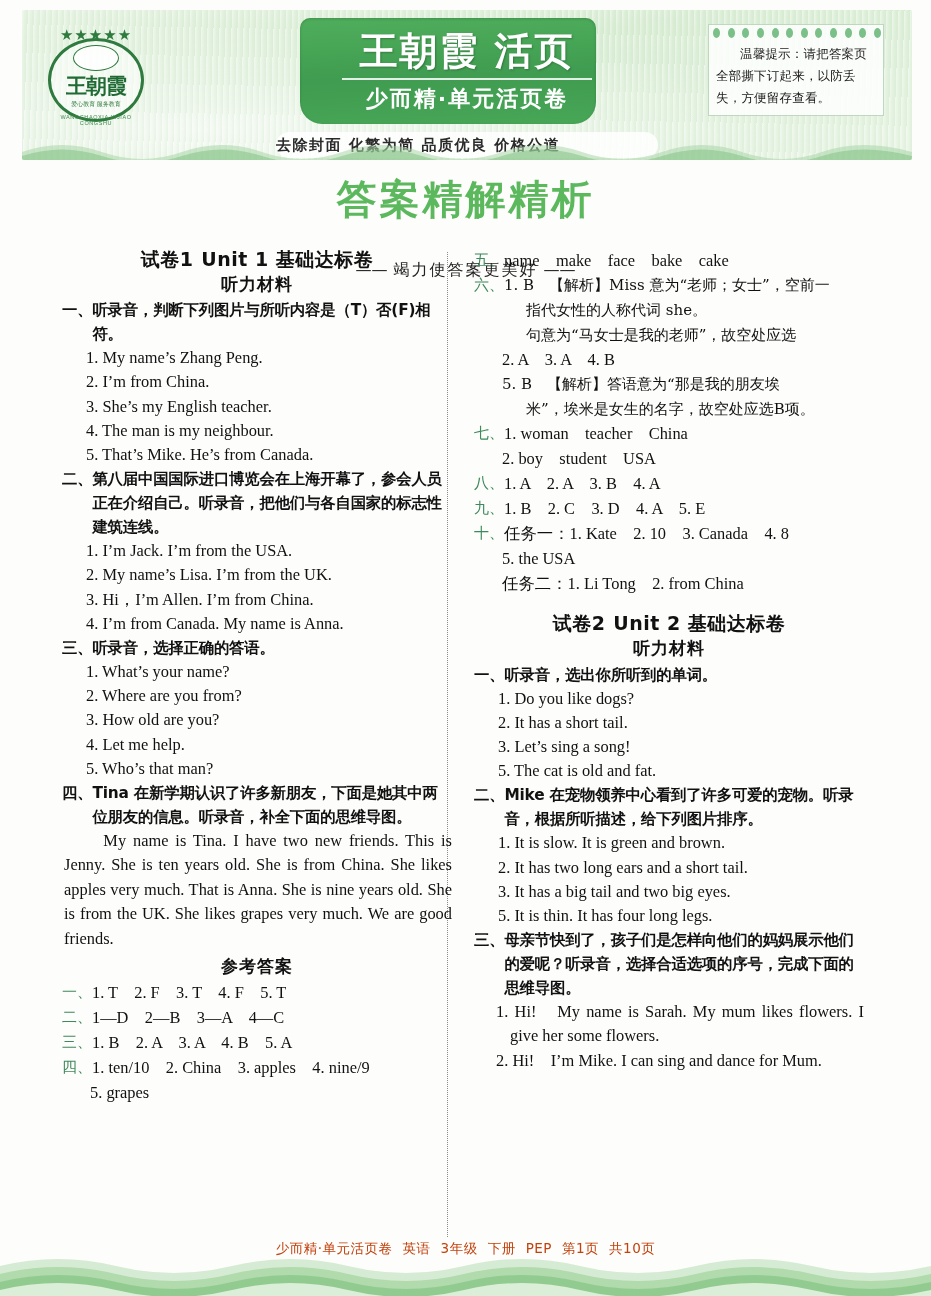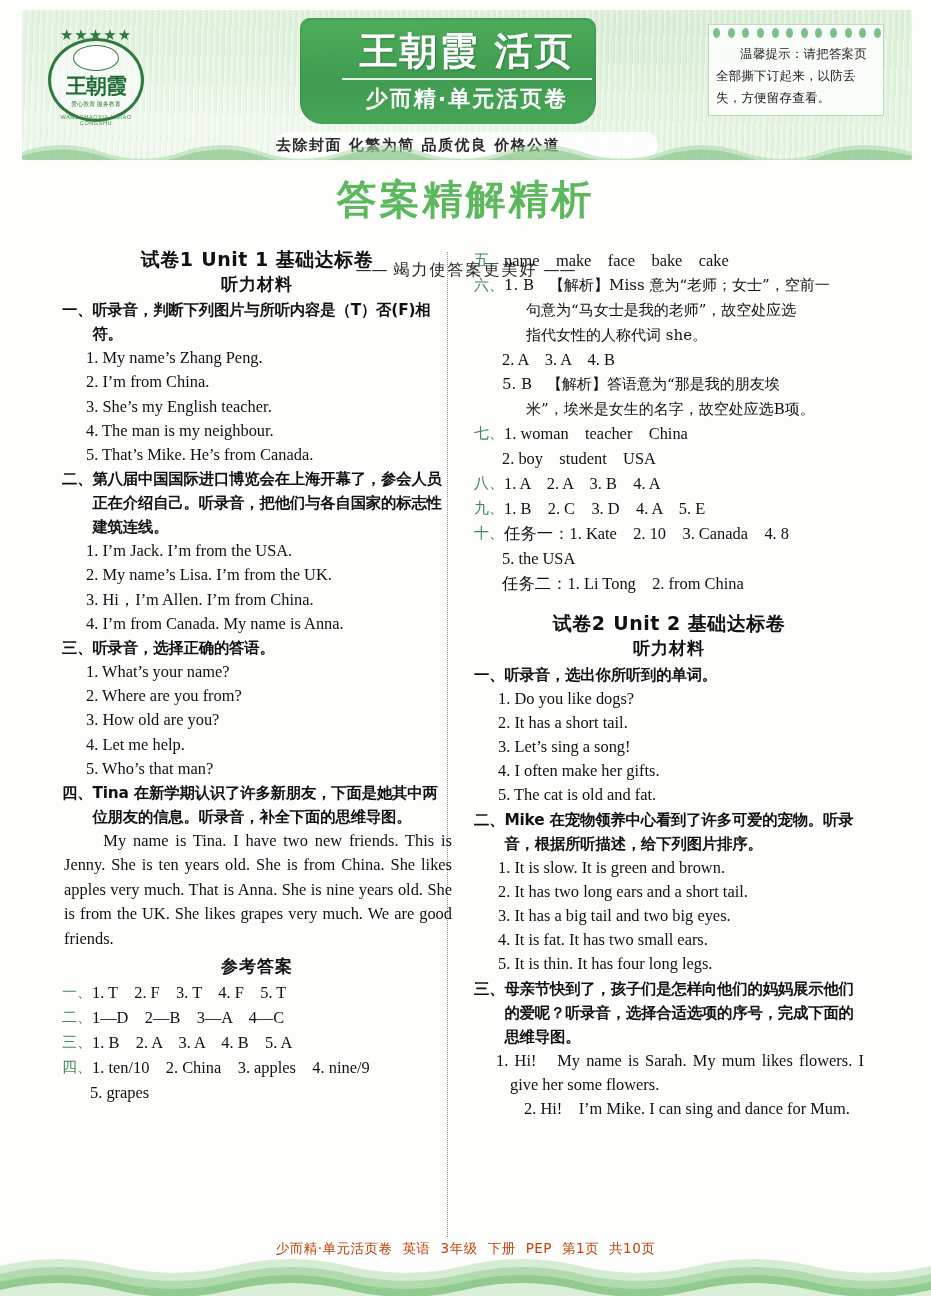--- a/index.html
+++ b/index.html
@@ -422,22 +422,22 @@
 
     <div class="ans">
       <span class="num">五、</span>
       <span class="body">name　make　face　bake　cake</span>
     </div>
 
     <div class="ans">
       <span class="num">六、</span>
       <span class="body expl">1. B　【解析】Miss 意为“老师；女士”，空前一</span>
     </div>
+    <div class="hang">指代女性的人称代词 she。</div>
     <div class="hang">句意为“马女士是我的老师”，故空处应选</div>
-    <div class="hang">指代女性的人称代词 she。</div>
     <div class="cont">2. A　3. A　4. B</div>
     <div class="cont expl">5. B　【解析】答语意为“那是我的朋友埃</div>
     <div class="hang">米”，埃米是女生的名字，故空处应选B项。</div>
 
     <div class="ans">
       <span class="num">七、</span>
       <span class="body">1. woman　teacher　China</span>
     </div>
     <div class="cont">2. boy　student　USA</div>
 
@@ -462,43 +462,41 @@
     <div class="paper-sub">听力材料</div>
 
     <div class="q">
       <span class="qn">一、</span>
       <span class="qt">听录音，选出你所听到的单词。</span>
     </div>
     <div class="items">
       <div class="it">1. Do you like dogs?</div>
       <div class="it">2. It has a short tail.</div>
       <div class="it">3. Let’s sing a song!</div>
-      <div class="it">4. I often make her gifts.</div>
       <div class="it">5. The cat is old and fat.</div>
     </div>
 
     <div class="q">
       <span class="qn">二、</span>
       <span class="qt">Mike 在宠物领养中心看到了许多可爱的宠物。听录音，根据所听描述，给下列图片排序。</span>
     </div>
     <div class="items">
       <div class="it">1. It is slow. It is green and brown.</div>
       <div class="it">2. It has two long ears and a short tail.</div>
       <div class="it">3. It has a big tail and two big eyes.</div>
-      <div class="it">4. It is fat. It has two small ears.</div>
       <div class="it">5. It is thin. It has four long legs.</div>
     </div>
 
     <div class="q">
       <span class="qn">三、</span>
       <span class="qt">母亲节快到了，孩子们是怎样向他们的妈妈展示他们的爱呢？听录音，选择合适选项的序号，完成下面的思维导图。</span>
     </div>
     <div class="items" style="padding-left:22px;">
       <div style="text-indent:-14px; padding-left:14px; white-space:normal; text-align:justify;">1. Hi!　My name is Sarah. My mum likes flowers. I give her some flowers.</div>
-      <div style="text-indent:-14px; padding-left:14px; white-space:normal; text-align:justify;margin-left:28px;">2. Hi!　I’m Mike. I can sing and dance for Mum.</div>
+      <div style="text-indent:-14px; padding-left:14px; white-space:normal; text-align:justify;">2. Hi!　I’m Mike. I can sing and dance for Mum.</div>
     </div>
   </div>
 
   <div class="footer-text">
     <span class="seg">少而精·单元活页卷</span><span class="seg">英语</span><span class="seg">3年级</span><span class="seg">下册</span><span class="seg">PEP</span><span class="seg">第1页</span><span class="seg">共10页</span>
   </div>
 
   <svg class="footer-waves" viewBox="0 0 931 46" preserveAspectRatio="none">
     <path d="M0,16 Q58,2 116,16 T232,16 T348,16 T464,16 T580,16 T696,16 T812,16 T931,16 L931,46 L0,46 Z" fill="#cfe8cb" opacity="0.85"></path>
     <path d="M0,24 Q58,10 116,24 T232,24 T348,24 T464,24 T580,24 T696,24 T812,24 T931,24 L931,46 L0,46 Z" fill="#a8d6a4" opacity="0.8"></path>

